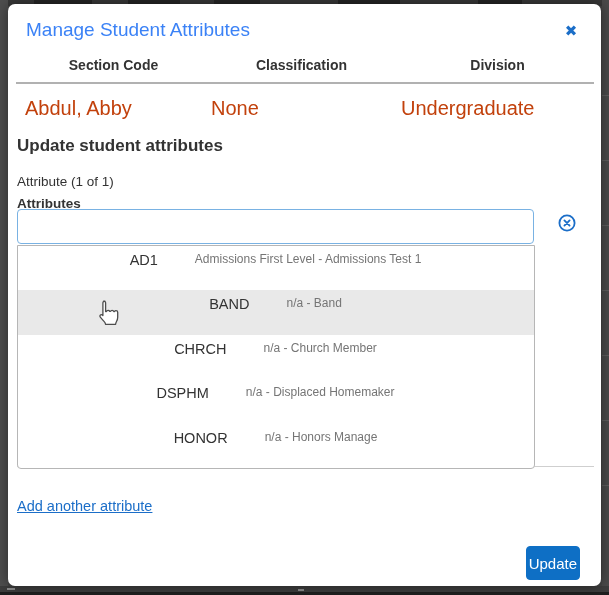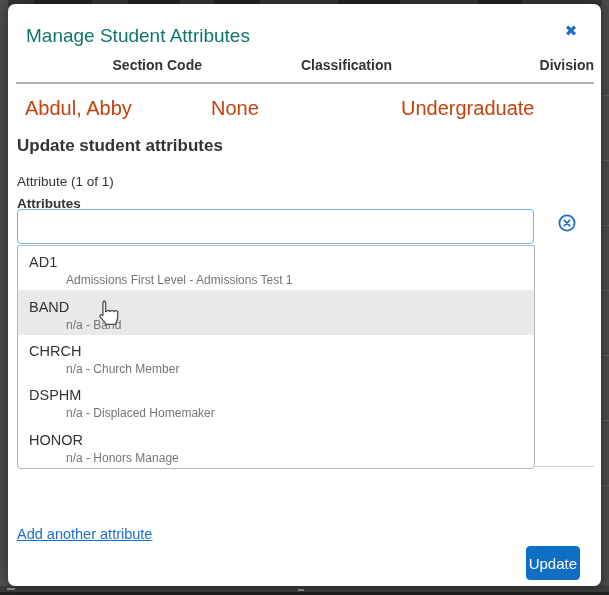--- a/index.html
+++ b/index.html
@@ -20,40 +20,40 @@
   .strip-bottom .dash{position:absolute;height:2px;background:#8d8d8d;}
   .strip-left{left:0;top:0;width:8px;height:595px;background:#4e4e4e;}
 
   
   .modal{
     position:absolute;left:8px;top:4px;width:593px;height:582px;
     background:#ffffff;border-radius:7px;
     box-shadow:0 0 14px rgba(0,0,0,.45);
   }
   .modal-title{
-    position:absolute;left:18px;top:20px;
-    font-size:19px;line-height:23px;color:#0f766e;
+    position:absolute;left:18px;top:14px;
+    font-size:19px;line-height:23px;color:#3b82f6;
   }
   .close-button{
     position:absolute;right:19px;top:16px;width:22px;height:22px;
     display:flex;align-items:center;justify-content:center;cursor:pointer;
     background:none;border:none;padding:0;
   }
   .close-button .x{
     font-family:"DejaVu Sans",sans-serif;
     font-size:15px;font-weight:bold;color:#1b6ec8;line-height:1;
   }
 
   
   .student-table{
     position:absolute;left:8px;top:46px;width:578px;
     border-collapse:collapse;table-layout:fixed;
   }
   .student-table th{
-    text-align:right;font-size:14px;font-weight:bold;color:#333;
+    text-align:center;font-size:14px;font-weight:bold;color:#333;
     padding:7px 0 9px 9px;border-bottom:2px solid #b1b1b1;
   }
   .student-table td{
     font-size:20px;color:#c2410c;padding:13px 0 12px 9px;
   }
   .col-1{width:186px;} .col-2{width:190px;}
 
   
   .section-heading{
     position:absolute;left:9px;top:132px;
@@ -78,38 +78,38 @@
   }
 
   
   .dropdown{
     position:absolute;left:9px;top:241px;width:518px;height:224px;
     box-sizing:border-box;background:#fff;border:1px solid #b6b6b6;
     border-radius:0 0 4px 4px;z-index:5;overflow:hidden;
   }
   .dropdown-item{
     height:44.4px;box-sizing:border-box;padding:5px 12px 0 11px;
-    display:flex;flex-direction:column;justify-content:center;cursor:pointer;
+    display:flex;justify-content:center;cursor:pointer;
   }
   .dropdown-item.active{background:#e9e9e9;}
   .item-code{font-size:14.5px;line-height:19px;color:#333;}
   .item-desc{font-size:12px;line-height:16px;color:#757575;margin-left:37px;}
 
   .divider{
     position:absolute;left:9px;top:462px;width:577px;height:0;
     border-top:1px solid #cfcfcf;
   }
 
   .cursor-icon{
     position:absolute;left:86px;top:294px;z-index:9;pointer-events:none;
   }
 
   .add-link{
     position:absolute;left:9px;top:494px;
-    font-size:14.5px;color:#1b6ec8;text-decoration:underline;cursor:pointer;margin-top:28px;
+    font-size:14.5px;color:#1b6ec8;text-decoration:underline;cursor:pointer;
   }
 
   
   .footer-buttons{
     position:absolute;top:542px;right:21px;display:flex;gap:15px;
   }
   .btn{
     height:34px;box-sizing:border-box;border-radius:4px;
     font-size:15px;font-family:inherit;cursor:pointer;
     display:flex;align-items:center;justify-content:center;

